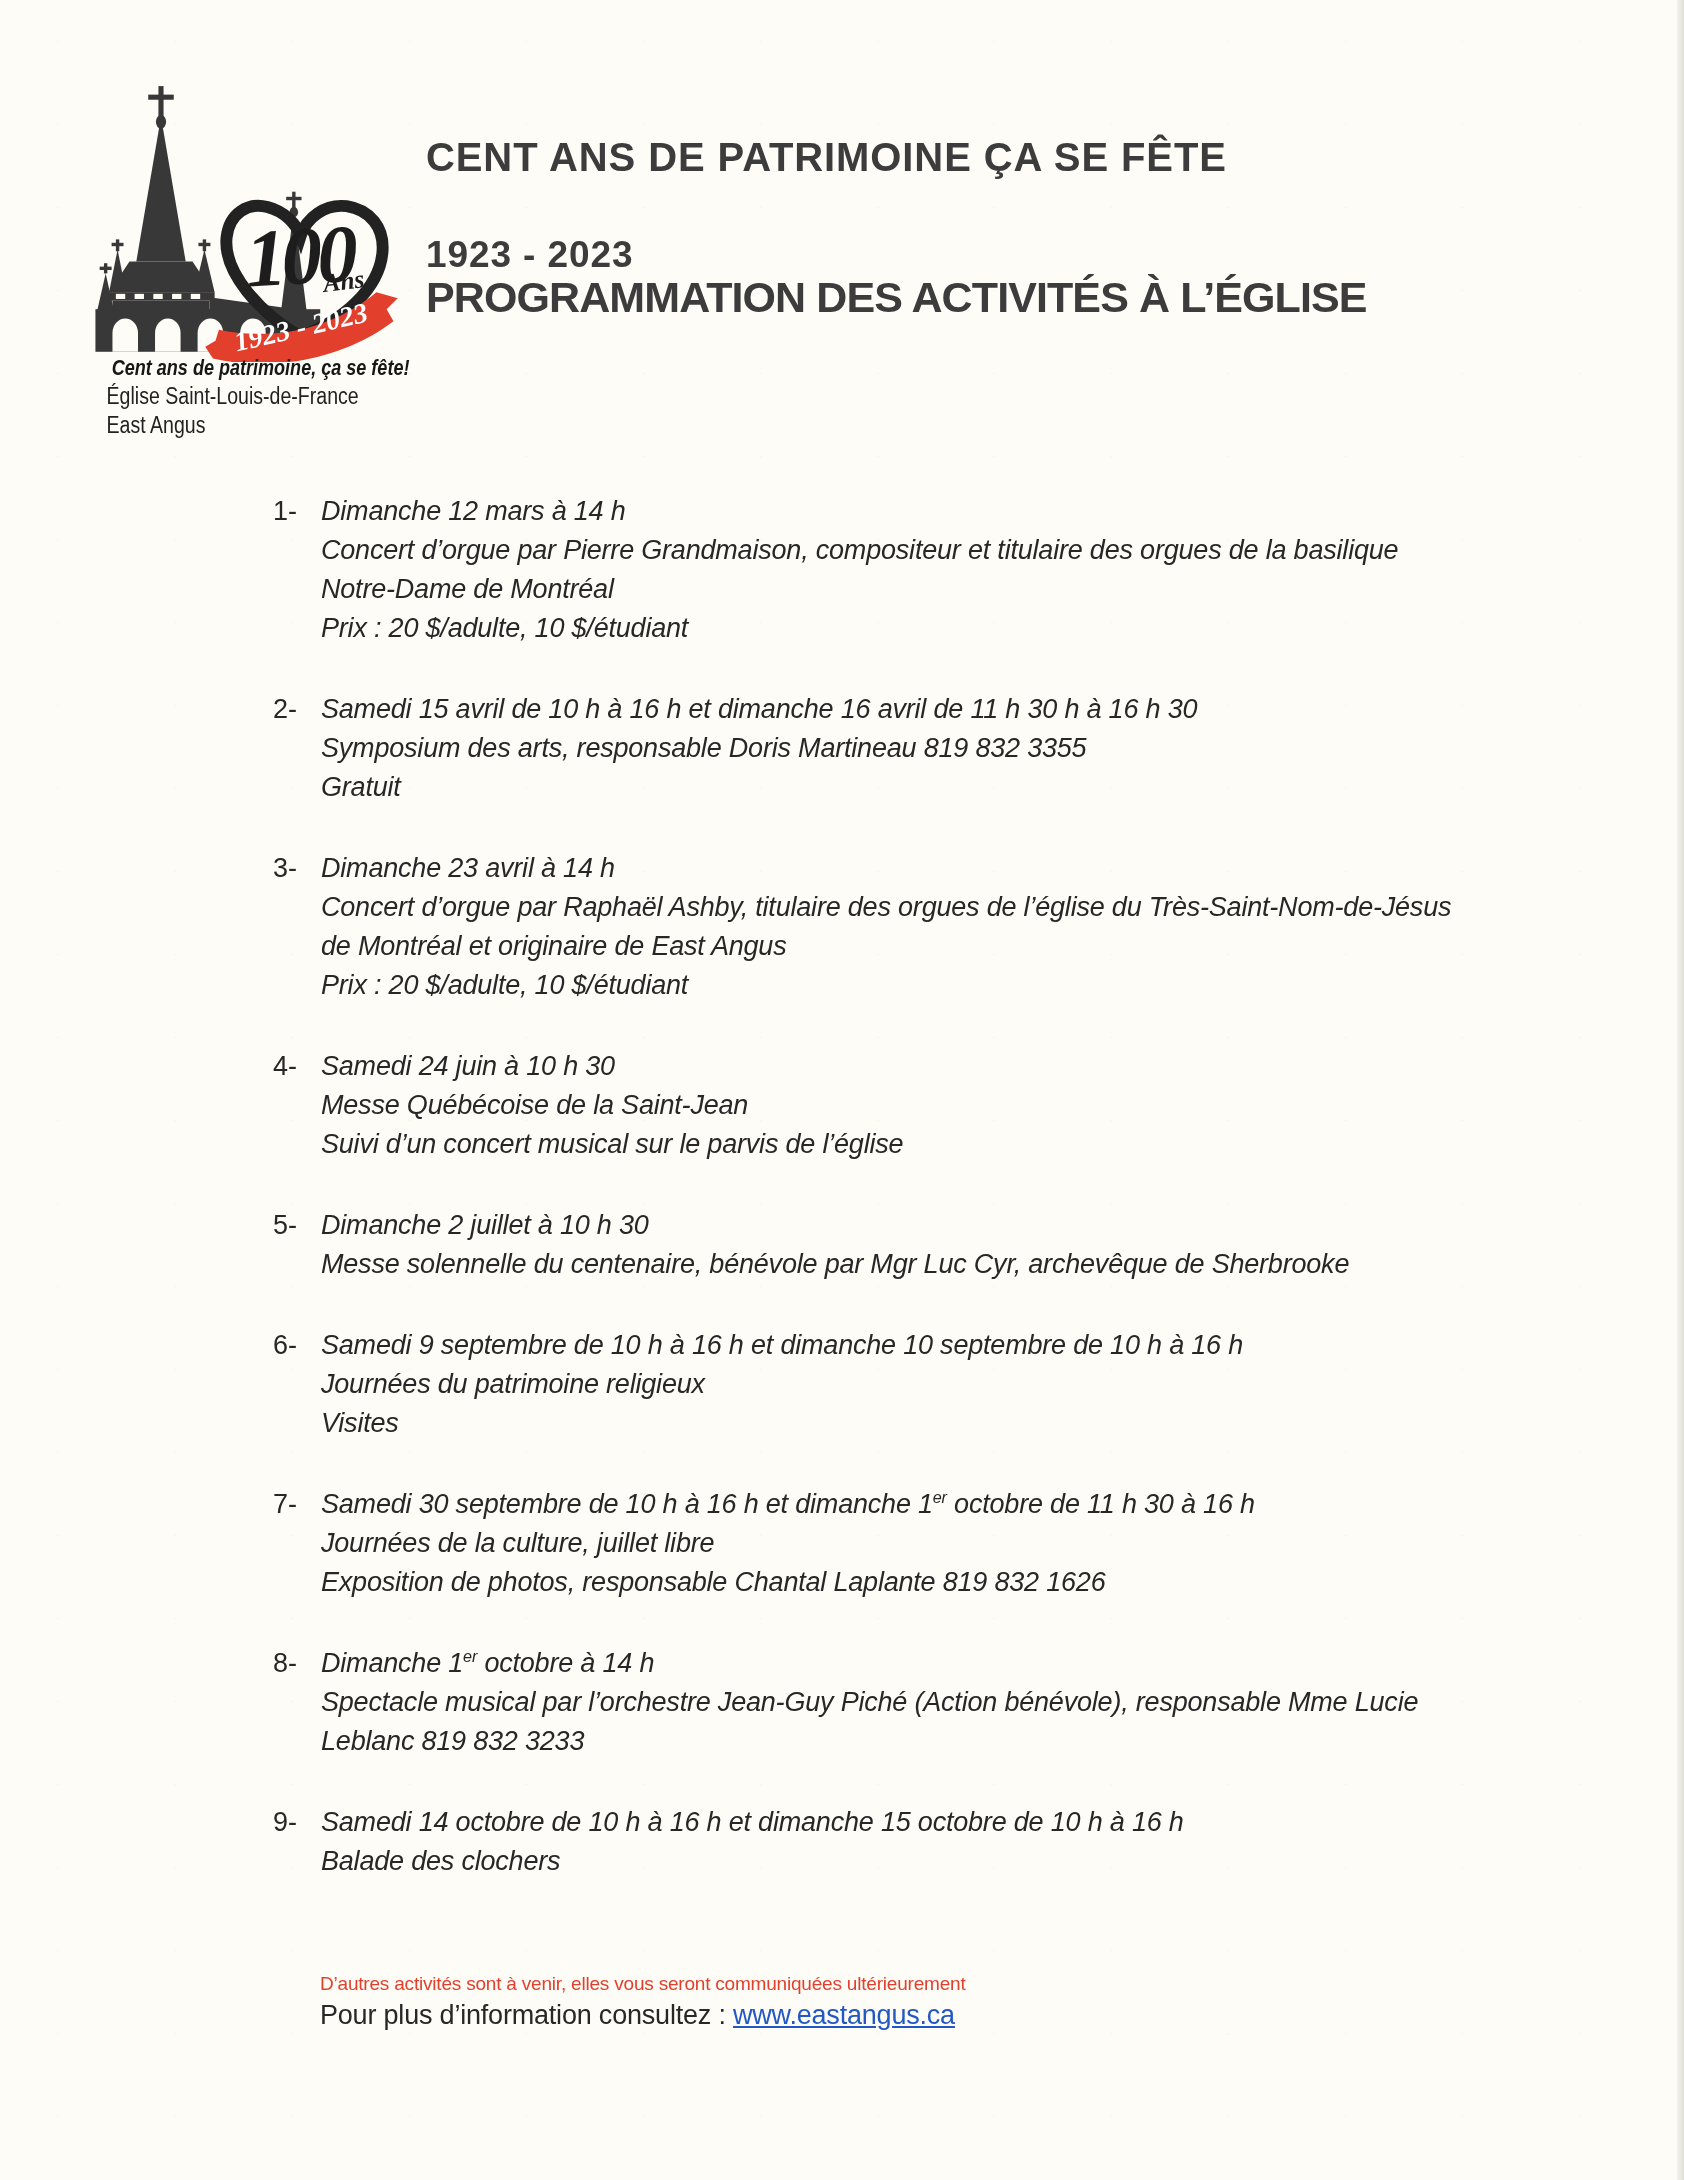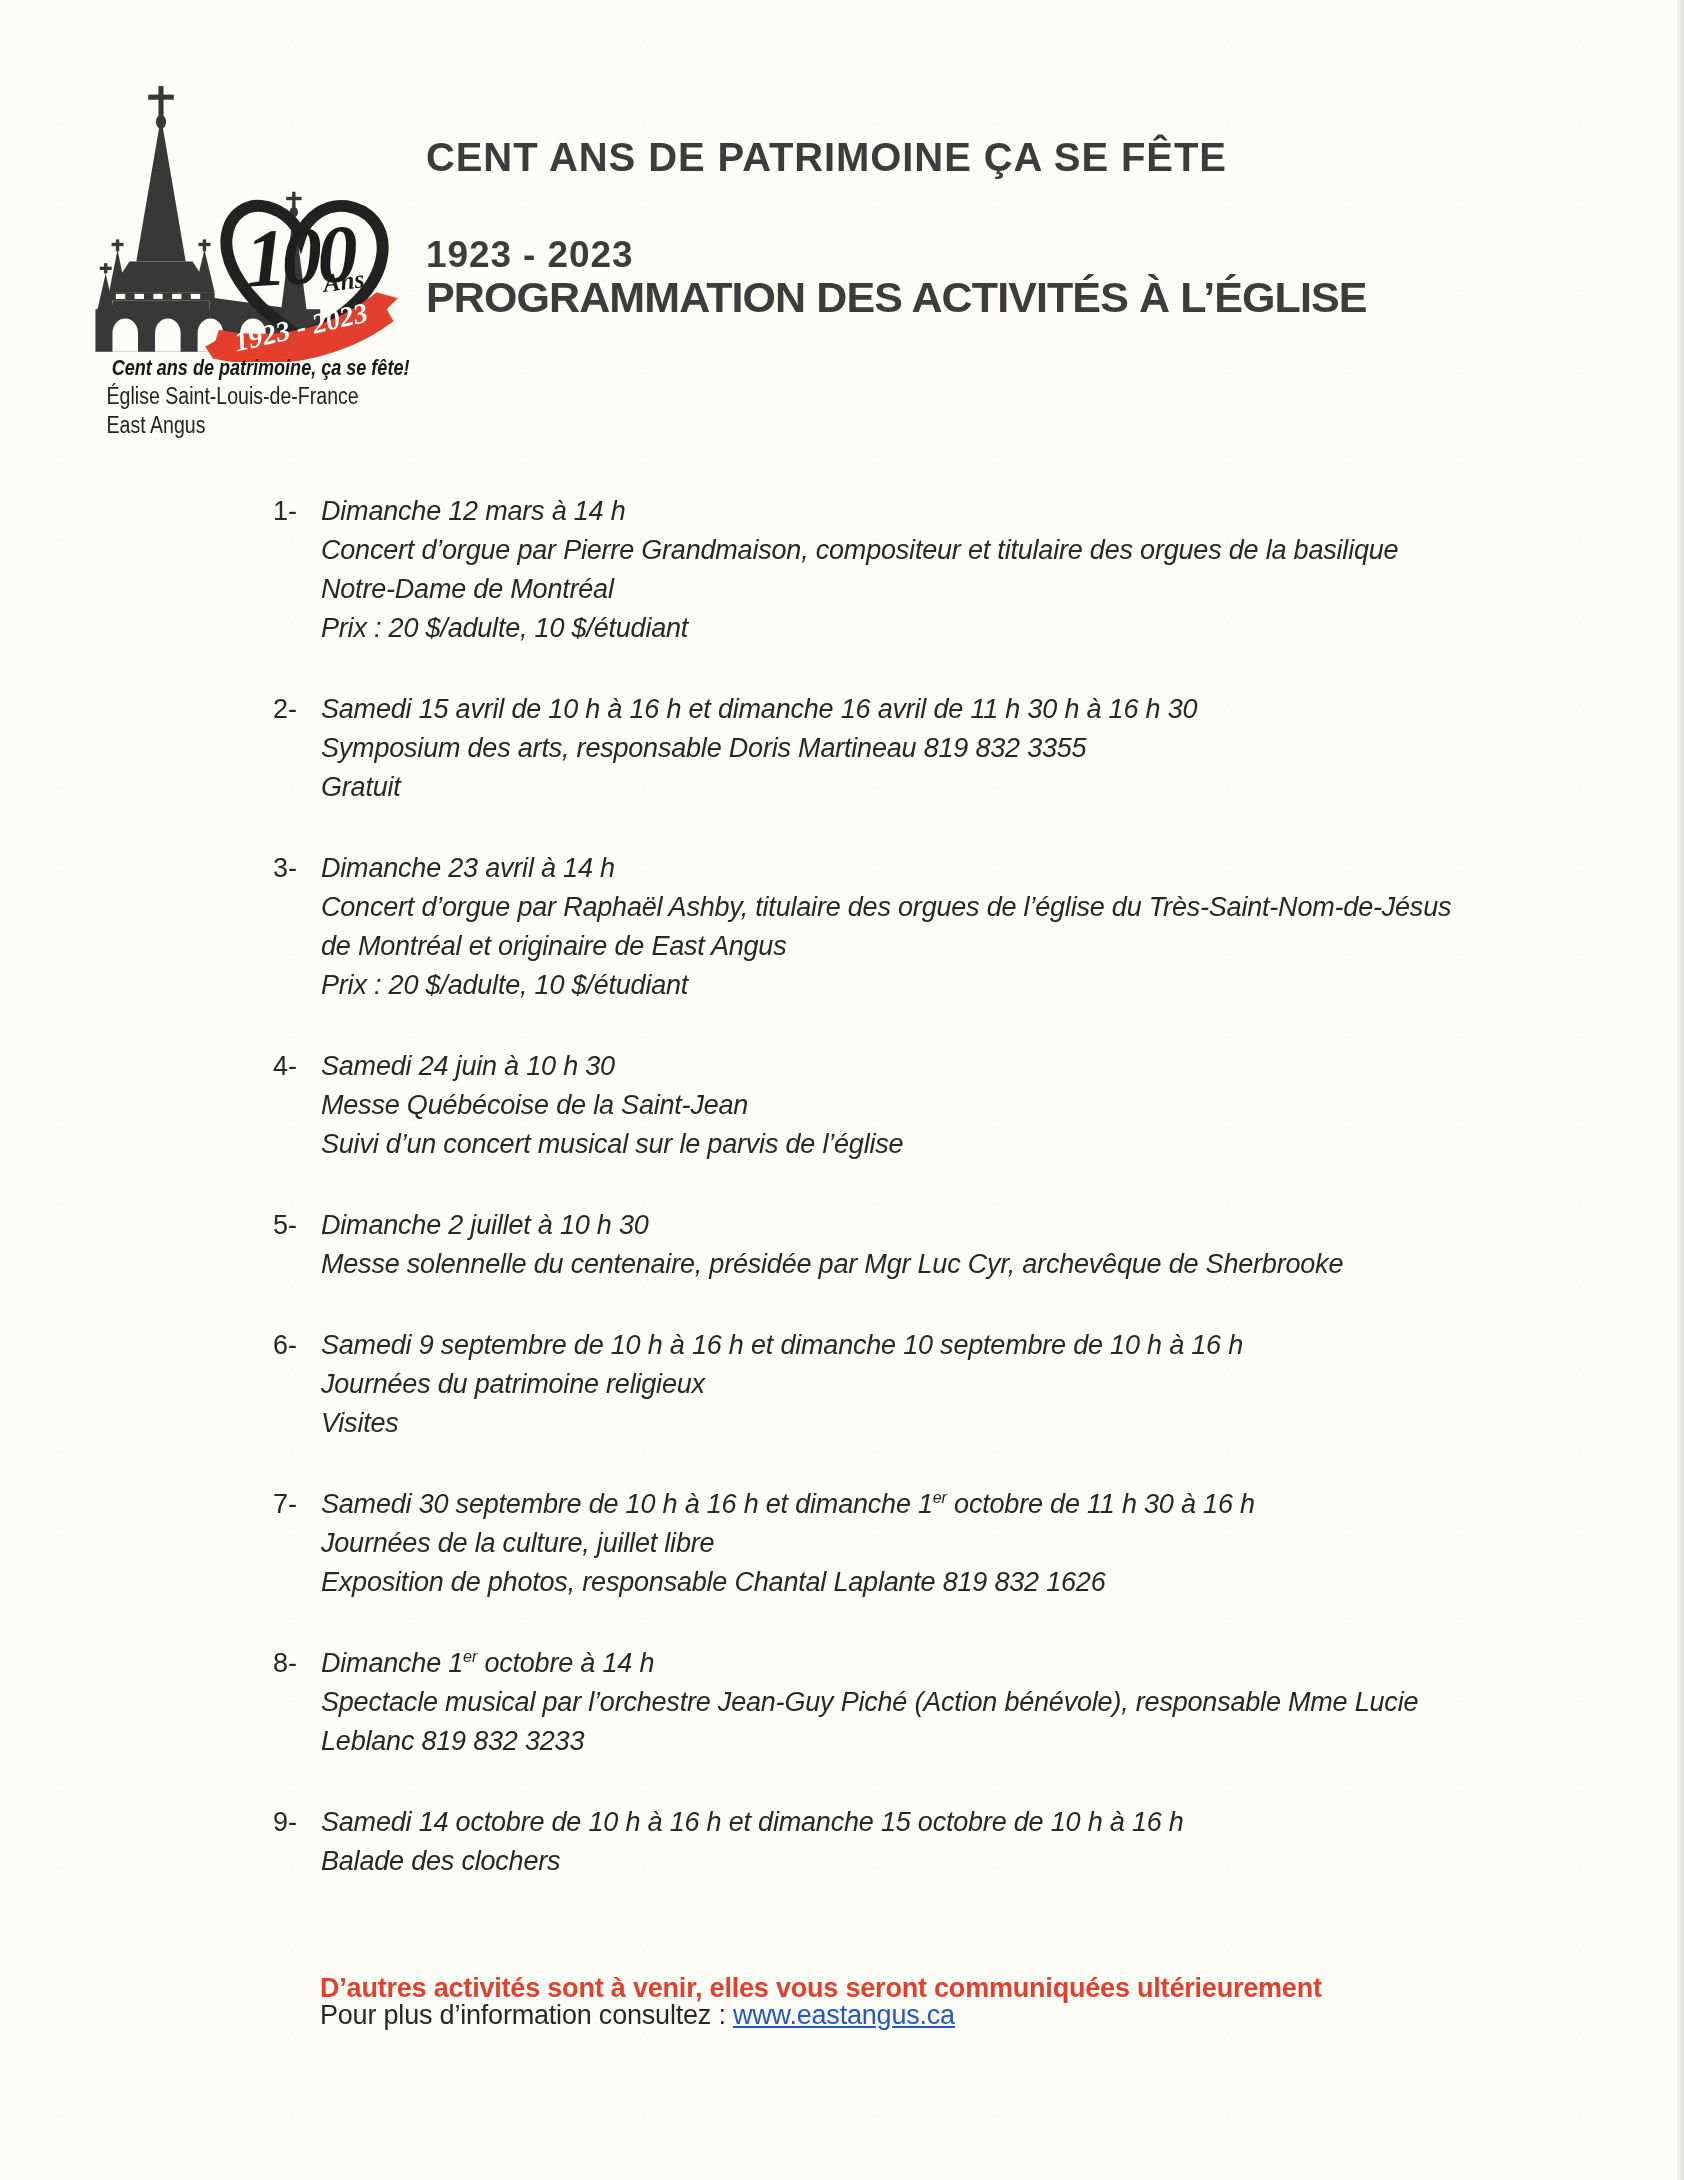--- a/index.html
+++ b/index.html
@@ -55,21 +55,21 @@
   .events{position:absolute;left:273px;top:492px;width:1329px;}
   .event{display:flex;margin-bottom:42px;}
   .event-num{flex:0 0 48px;font-size:27px;line-height:39px;}
   .event-lines{flex:1;}
   .event-line{font-size:27px;line-height:39px;height:39px;white-space:nowrap;letter-spacing:-0.2px;font-style:italic;}
   sup{font-size:.6em;line-height:0;vertical-align:super;}
 
   
   .notice{
     position:absolute;left:320px;top:1973px;
-    font-size:27px;font-weight:bold;white-space:nowrap;letter-spacing:-0.2px;
+    font-size:19px;font-weight:normal;white-space:nowrap;letter-spacing:-0.2px;
   }
   .footer-info{
     position:absolute;left:320px;top:2000px;
     font-size:27px;white-space:nowrap;letter-spacing:-0.2px;
   }
   .footer-info a{text-decoration:underline;}
 </style>
 </head>
 <body style="background: rgb(253, 252, 246); color: rgb(39, 39, 39);">
 
@@ -187,21 +187,21 @@
         <div class="event-line">Samedi 24 juin à 10 h 30</div>
         <div class="event-line">Messe Québécoise de la Saint-Jean</div>
         <div class="event-line">Suivi d’un concert musical sur le parvis de l’église</div>
       </div>
   </div>
 
   <div class="event">
     <div class="event-num">5-</div>
     <div class="event-lines">
         <div class="event-line">Dimanche 2 juillet à 10 h 30</div>
-        <div class="event-line">Messe solennelle du centenaire, présidée par Mgr Luc Cyr, archevêque de Sherbrooke</div>
+        <div class="event-line">Messe solennelle du centenaire, bénévole par Mgr Luc Cyr, archevêque de Sherbrooke</div>
       </div>
   </div>
 
   <div class="event">
     <div class="event-num">6-</div>
     <div class="event-lines">
         <div class="event-line">Samedi 9 septembre de 10 h à 16 h et dimanche 10 septembre de 10 h à 16 h</div>
         <div class="event-line">Journées du patrimoine religieux</div>
         <div class="event-line">Visites</div>
       </div>

